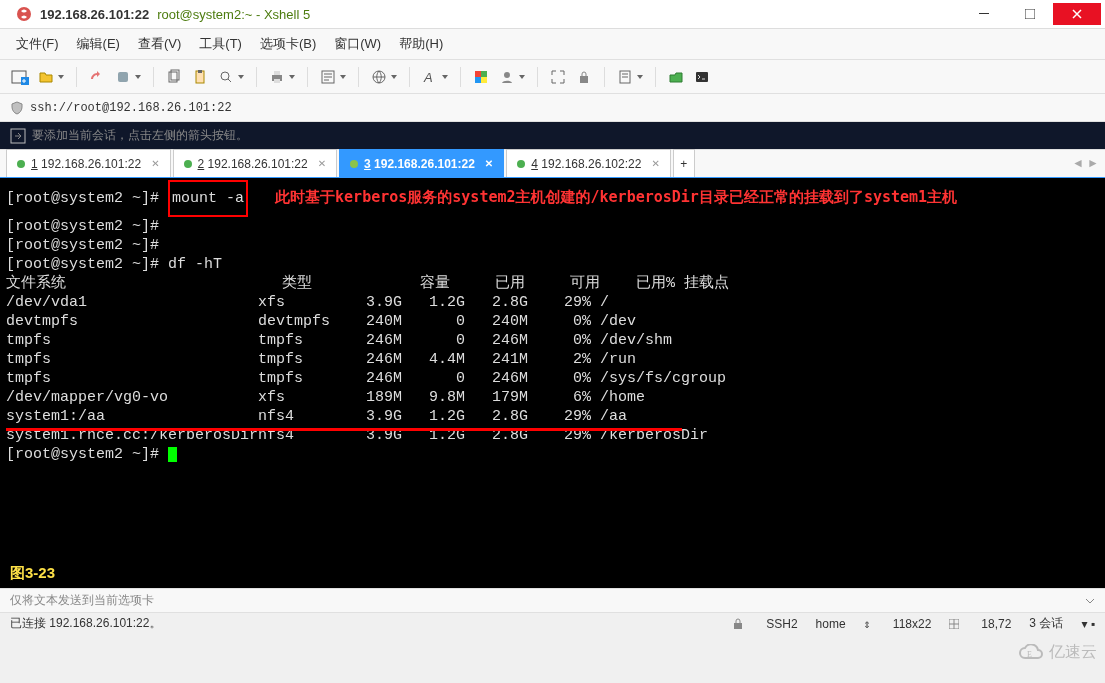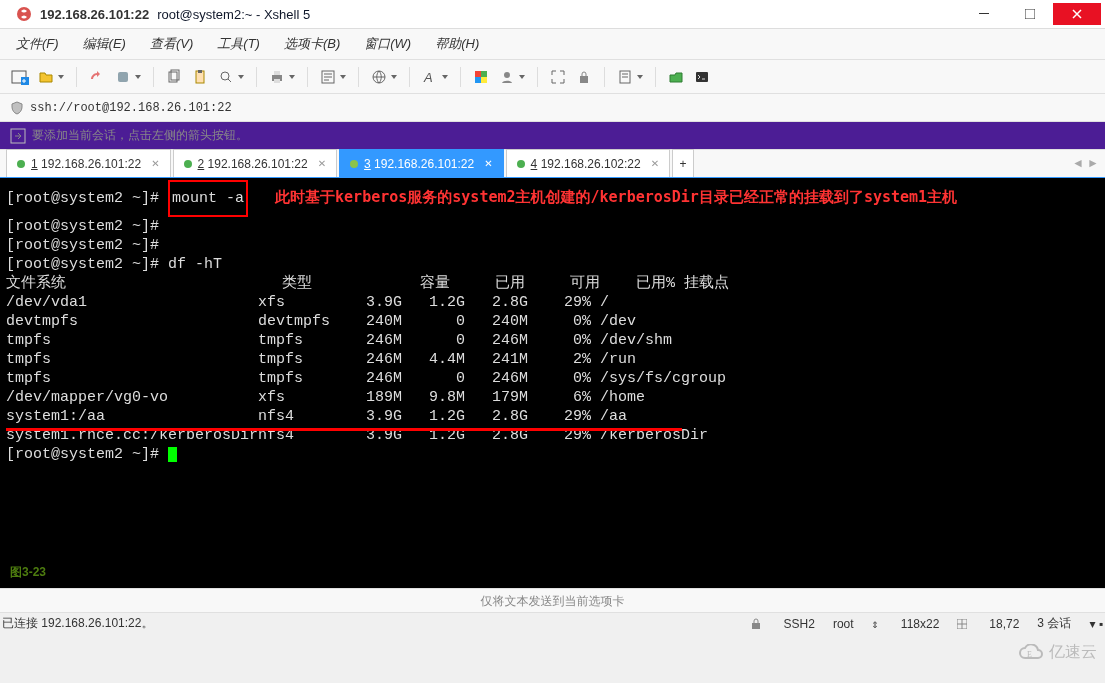--- a/index.html
+++ b/index.html
@@ -1,55 +1,55 @@
 <!DOCTYPE html>
 <html><head>
 <meta charset="utf-8">
 <style>
   * { box-sizing: border-box; margin: 0; padding: 0; }
   body { font-family: "Microsoft YaHei", "Segoe UI", sans-serif; font-size: 12px; background: #f0f0f0; color: #333; width: 1105px; height: 683px; overflow: hidden; position: relative; }
   .titlebar { display: flex; align-items: center; height: 28px; background: #fff; padding: 0 4px; }
   .titlebar .app-icon { width: 16px; height: 16px; margin-left: 12px; margin-right: 8px; }
   .titlebar .title { font-weight: bold; font-size: 13px; }
-  .titlebar .subtitle { margin-left: 8px; color: #0f172a; font-size: 13px; }
+  .titlebar .subtitle { margin-left: 8px; color: #4d7c0f; font-size: 13px; }
   .titlebar .spacer { flex: 1; }
   .win-btn { width: 46px; height: 20px; display: flex; align-items: center; justify-content: center; }
   .win-btn.close { background: #e81123; color: #fff; width: 48px; height: 22px; }
   .win-btn svg { fill: #333; }
   .top-divider { height: 1px; background: #ddd; }
-  .menubar { display: flex; gap: 12px; padding: 4px 10px; background: #f8f8f8; border-bottom: 1px solid #e0e0e0; font-style: italic; }
+  .menubar { display: flex; gap: 6px; padding: 4px 10px; background: #f8f8f8; border-bottom: 1px solid #e0e0e0; }
   .menubar .menu-item { padding: 2px 6px; font-size: 13px; cursor: default; }
   .toolbar { display: flex; align-items: center; padding: 4px 8px; gap: 2px; background: #f8f8f8; border-bottom: 1px solid #e0e0e0; height: 34px; }
   .toolbar .btn { width: 24px; height: 24px; display: flex; align-items: center; justify-content: center; border: none; background: transparent; position: relative; }
   .toolbar .btn.with-arrow::after { content: ""; border-left: 3px solid transparent; border-right: 3px solid transparent; border-top: 4px solid #666; position: absolute; right: -6px; top: 50%; transform: translateY(-50%); }
   .toolbar .sep { width: 1px; height: 20px; background: #ddd; margin: 0 6px; }
   .addressbar { display: flex; align-items: center; padding: 4px 10px; background: #f8f8f8; border-bottom: 1px solid #e0e0e0; height: 28px; font-family: Liberation Mono, monospace; }
   .addressbar .shield-icon { width: 14px; height: 14px; margin-right: 6px; }
   .addressbar .url { font-size: 12px; color: #333; }
-  .hintbar { display: flex; align-items: center; padding: 4px 10px; background: #4c1d95; border-bottom: 1px solid #e0e0e0; height: 28px; color: #888; }
+  .hintbar { display: flex; align-items: center; padding: 4px 10px; background: #0f172a; border-bottom: 1px solid #e0e0e0; height: 28px; color: #888; }
   .hintbar .arrow-icon { width: 16px; height: 16px; margin-right: 6px; }
   .tabbar { display: flex; align-items: flex-end; background: #f8f8f8; border-bottom: 1px solid #3399ff; height: 28px; padding-left: 6px; position: relative;}
   .tab { display: flex; align-items: center; padding: 4px 10px; border: 1px solid #ccc; border-bottom: none; margin-right: 2px; background: #fff; height: 28px; font-size: 12px; gap: 6px; }
-  .tab.active { background: #3399ff; color: #fff; border-color: #3399ff; font-weight: normal; }
+  .tab.active { background: #3399ff; color: #fff; border-color: #3399ff; font-weight: bold; }
   .tab .dot { width: 8px; height: 8px; border-radius: 50%; background: #4caf50; display:inline-block;}
   .tab.active .dot { background: #8bc34a; }
   .tab .close-x { font-size: 10px; color: #999; margin-left: 4px;}
   .tab.active .close-x { color: #fff;}
   .tab .underline { text-decoration: underline; }
   .tab.add { width: 22px; justify-content: center; padding: 0; }
   .tab-nav { position: absolute; right: 6px; top: 6px; display: flex; gap: 4px; color: #aaa; }
   .terminal { background: #000; color: #ddd; font-family: "Consolas","Courier New",monospace; font-size: 15px; line-height: 19px; padding: 2px 6px; height: 410px; white-space: pre; overflow: hidden; position: relative;}
   .terminal .prompt-root { color: #ddd; }
   .terminal .boxcmd { border: 2px solid #f00; padding: 8px 2px; display: inline-block; line-height: 17px;}
   .terminal .anno-red { color: #f33; font-weight: bold; font-family: "Microsoft YaHei","SimSun",monospace; }
   .terminal .hl-line { position: absolute; left: 6px; top: 250px; width: 676px; height: 3px; background: #f00; }
   .terminal .cursor-block { display: inline-block; width: 9px; height: 15px; background: #0f0; vertical-align: middle;}
-  .terminal .fig-label { position: absolute; left: 10px; bottom: 6px; color: #4d7c0f; font-weight: bold; font-family: "Microsoft YaHei",sans-serif; font-size: 12px;}
-  .bottombar { padding: 4px 10px; background: #f8f8f8; border-top: 1px solid #e0e0e0; color: #888; height: 24px; display:flex; align-items:center;flex-direction:column;}
-  .statusbar { display: flex; align-items: center; padding: 2px 2px; background: #f0f0f0; border-top: 1px solid #e0e0e0; height: 22px; font-size: 12px;}
+  .terminal .fig-label { position: absolute; left: 10px; bottom: 6px; color: #fde047; font-weight: bold; font-family: "Microsoft YaHei",sans-serif; font-size: 15px;}
+  .bottombar { padding: 4px 10px; background: #f8f8f8; border-top: 1px solid #e0e0e0; color: #888; height: 24px; display:flex; align-items:center;}
+  .statusbar { display: flex; align-items: center; padding: 2px 10px; background: #f0f0f0; border-top: 1px solid #e0e0e0; height: 22px; font-size: 12px;}
   .statusbar .spacer { flex: 1; }
   .statusbar .seg { margin-left: 18px; display: flex; align-items: center; gap: 22px;}
   .watermark { position: absolute; right: 8px; bottom: 20px; display: flex; align-items: center; gap: 4px; color: #bbb; font-family: "Microsoft YaHei"; font-size: 16px;}
   .watermark .cloud { width: 28px; height: 18px; }
 </style>
 </head>
 <body>
 
 <div class="titlebar">
   <svg class="app-icon" viewBox="0 0 16 16">
@@ -275,21 +275,21 @@
 <div class="statusbar">
   <span>已连接 192.168.26.101:22。</span>
   <span class="spacer"></span>
   <span class="seg">
       <svg width="12" height="12">
         <rect x="2" y="5" width="8" height="6" fill="#888"></rect>
         <path d="M4 5V3a2 2 0 014 0v2" fill="none" stroke="#888"></path>
       </svg>
       <span>SSH2</span>
     </span>
-  <span class="seg">root</span>
+  <span class="seg">home</span>
   <span class="seg">
       <span style="font-family:monospace">⇕</span> 
       <span>118x22</span>
     </span>
   <span class="seg">
       <svg width="10" height="10">
         <rect width="10" height="10" fill="none" stroke="#888"></rect>
         <path d="M5 0v10M0 5h10" stroke="#888"></path>
       </svg> 
       <span>18,72</span>

